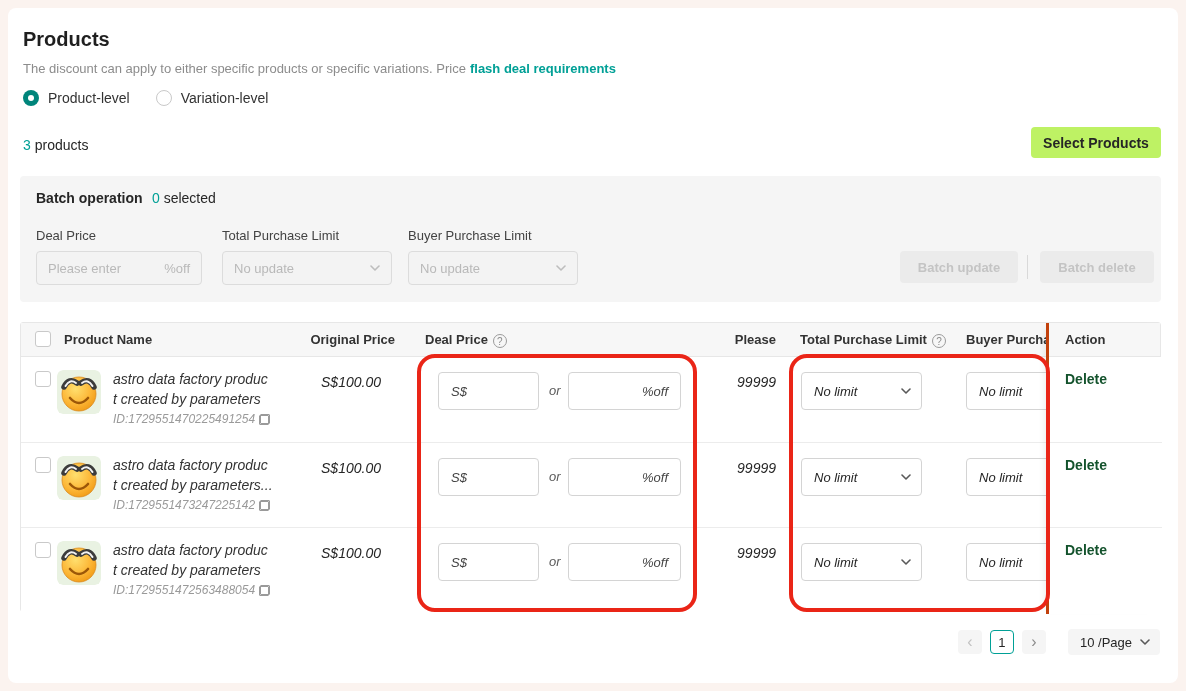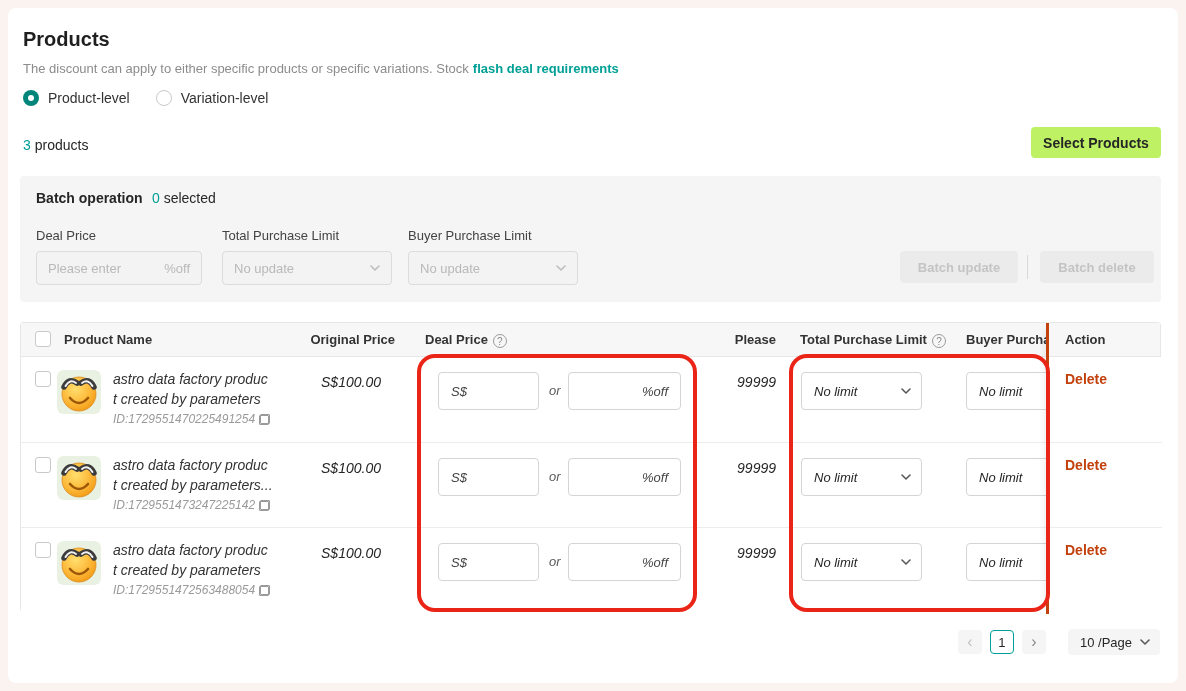--- a/index.html
+++ b/index.html
@@ -62,21 +62,21 @@
   .or { position:absolute; left:528px; top:26px; font-size:13px; color:#595959; }
   .sel { position:absolute; left:780px; top:15px; width:121px; height:38px; border:1px solid #d4d4d4; border-radius:4px; background:#fff; display:flex; align-items:center; padding:0 10px 0 12px; font-size:13px; color:#262626; cursor:pointer; }
   .sel .grow { flex:1; }
   .buyer-wrap { position:absolute; left:945px; top:15px; width:80px; height:38px; overflow:hidden; }
   .buyer-inp { width:112px; height:38px; border:1px solid #d4d4d4; border-radius:4px; background:#fff; display:flex; align-items:center; padding-left:12px; font-size:13px; color:#262626; cursor:text; }
 
   .action-col { position:absolute; left:1025px; top:0; width:114px; height:291px; background:#fff; border-left:3px solid #c2410c; box-shadow:-6px 0 8px -6px rgba(0,0,0,0.10); z-index:40; }
   .action-head { height:34px; background:#f7f7f7; border-bottom:1px solid #e7e7e7; font-size:13px; font-weight:700; color:#333; line-height:33px; padding-left:16px; }
   .action-row { height:85px; position:relative; }
   .action-row.bordered { border-top:1px solid #ececec; }
-  .delete-link { position:absolute; left:16px; top:14px; font-size:14px; font-weight:700; color:#c2410c; text-decoration:none; cursor:pointer; }
+  .delete-link { position:absolute; left:16px; top:14px; font-size:14px; font-weight:700; color:#14532d; text-decoration:none; cursor:pointer; }
 
   .hl { position:absolute; border:4px solid #EA2517; border-radius:18px; z-index:60; pointer-events:none; }
   .hl-1 { left:396px; top:31px; width:280px; height:258px; }
   .hl-2 { left:768px; top:31px; width:261px; height:258px; }
 
   
   .pagination { position:absolute; right:18px; top:621px; display:flex; align-items:center; }
   .pg-btn { width:24px; height:24px; border:none; border-radius:4px; background:#f5f5f5; display:flex; align-items:center; justify-content:center; font-size:16px; font-family:inherit; cursor:pointer; line-height:1; }
   .pg-prev { color:#c2c2c2; }
   .pg-next { color:#8c8c8c; }
@@ -105,21 +105,21 @@
     <g id="chevDown">
       <polyline points="1,1 5,5 9,1" fill="none" stroke="#595959" stroke-width="1.6" stroke-linecap="round" stroke-linejoin="round"></polyline>
     </g>
   </defs>
 </svg>
 
 <div class="card">
 
   <div class="title">Products</div>
 
-  <div class="subtitle"><span>The discount can apply to either specific products or specific variations. Stock</span><a>flash deal requirements</a></div>
+  <div class="subtitle"><span>The discount can apply to either specific products or specific variations. Price</span><a>flash deal requirements</a></div>
 
   <div class="radio-row">
     <div class="radio-item">
       <span class="radio on"></span>
       <span>Product-level</span>
     </div>
     <div class="radio-item">
       <span class="radio off"></span>
       <span>Variation-level</span>
     </div>

